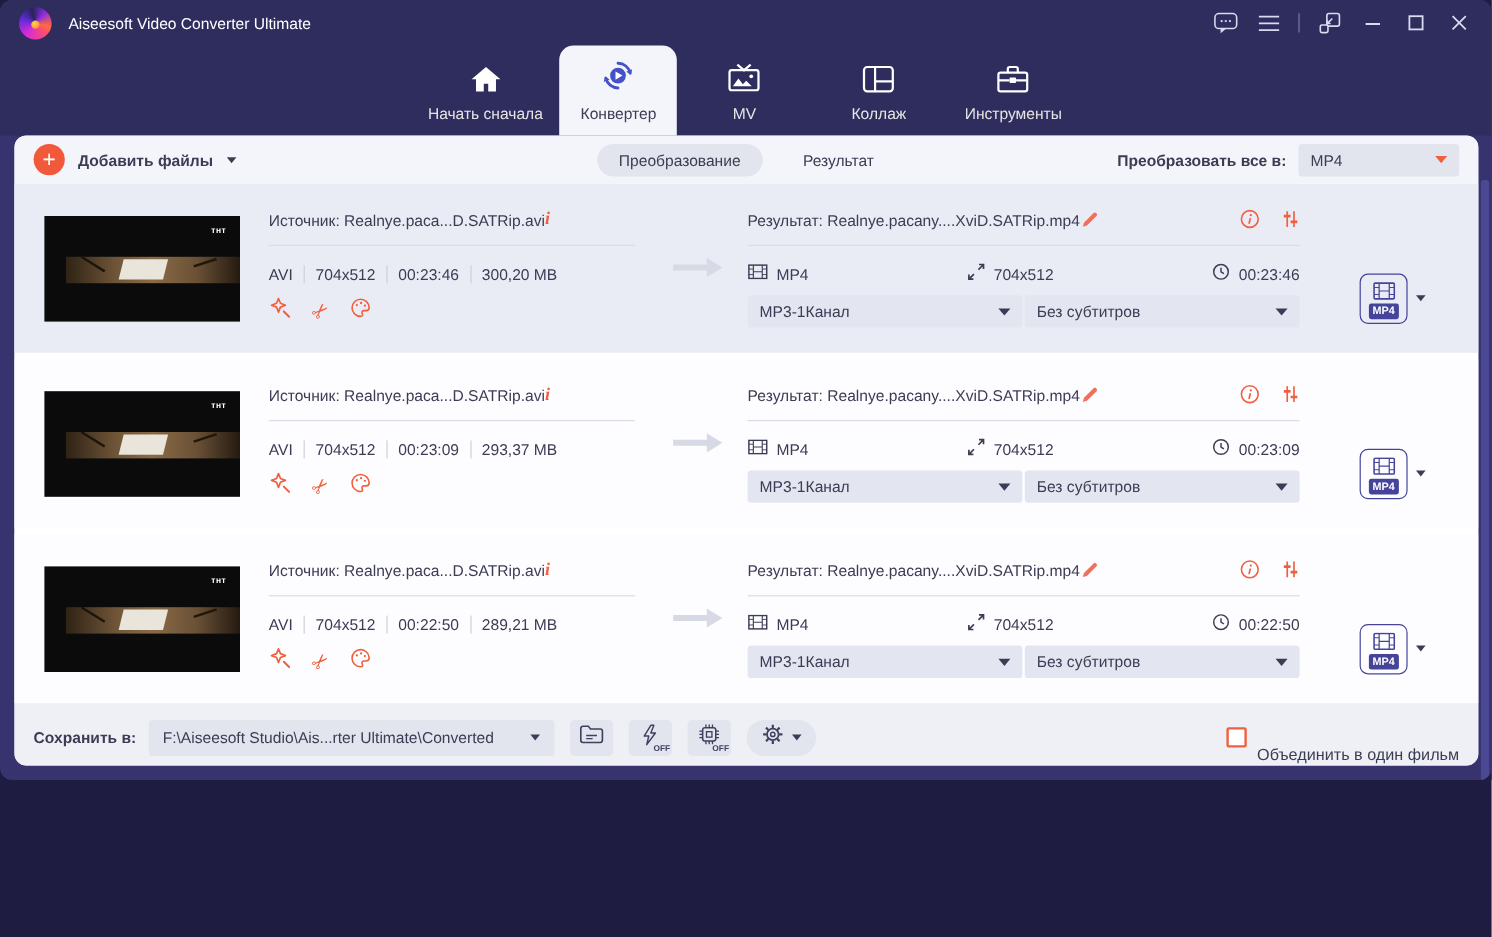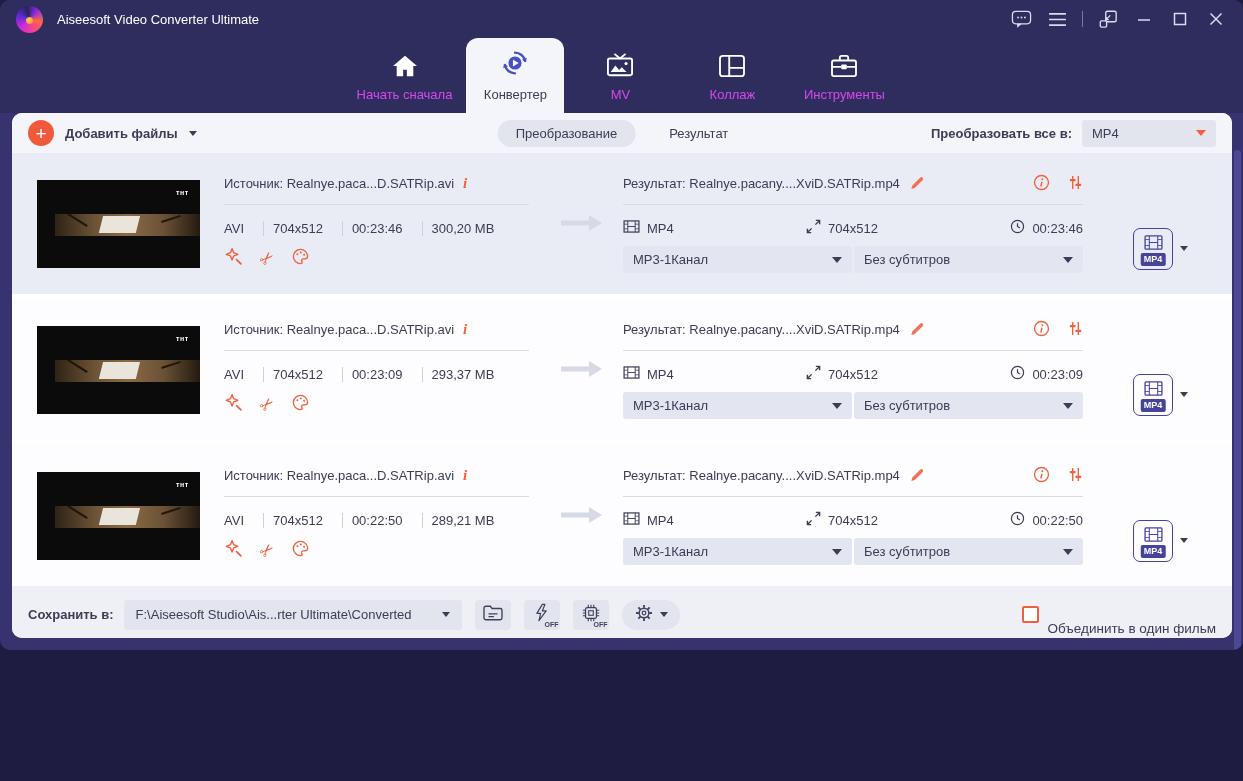--- a/index.html
+++ b/index.html
@@ -15,21 +15,21 @@
   .logo::after { content:''; position:absolute; left:10px; top:11px; width:7px; height:7px; border-radius:50%;
     background:radial-gradient(circle at 40% 40%, #ffd34d, #ff7a3d); }
   .app-title { color:#ffffff; font-size:13px; margin-left:14px; }
   .tb-icons { margin-left:auto; display:flex; align-items:center; gap:6px; color:#d9dbf0; }
   .tb-btn { width:30px; height:26px; display:flex; align-items:center; justify-content:center; cursor:pointer; }
   .tb-sep { width:1px; height:16px; background:rgba(217,219,240,.45); margin:0 4px; }
 
   
   .nav { position:absolute; top:38px; left:0; right:0; height:75px; display:flex; justify-content:center; }
   .nav-tab { min-width:112px; padding:0 14px 11px; display:flex; flex-direction:column; align-items:center; justify-content:flex-end;
-    gap:9px; color:#d946ef; font-size:13px; cursor:pointer; }
+    gap:9px; color:#e5e5e5; font-size:13px; cursor:pointer; }
   .nav-tab.active { background:#f4f5fa; border-radius:12px 12px 0 0; color:#3c3c55; min-width:98px; }
   .nav-icon { height:30px; display:flex; align-items:flex-end; justify-content:center; }
 
   
   .content { position:absolute; left:12px; right:11px; top:113px; bottom:12px; background:#ffffff;
     border-radius:10px; overflow:hidden; display:flex; flex-direction:column; }
 
   .toolbar { flex:none; height:40px; background:#f4f5fa; display:flex; align-items:center; padding:0 16px; position:relative; }
   .add-group { display:flex; align-items:center; gap:11px; cursor:pointer; }
   .plus-circle { width:26px; height:26px; border-radius:50%; background:#f2593b; color:#fff; font-size:19px;
@@ -53,24 +53,24 @@
   .file-row.selected { background:#e9ebf5; }
   .thumb { width:163px; height:88px; margin-top:7px; flex:none; background:#0b0b0b; position:relative; overflow:hidden; cursor:pointer; }
   .thumb .strip { position:absolute; left:11%; right:0; top:39%; height:25%;
     background:linear-gradient(90deg,#2e2315,#6e5437 28%,#8a6a45 50%,#6a5136 75%,#241a10); }
   .thumb .paper { position:absolute; left:39%; top:41%; width:23%; height:19%; background:#e9e5da; transform:skewX(-14deg); }
   .thumb .pen { position:absolute; left:18%; top:44%; width:14%; height:2px; background:#1d150c; transform:rotate(32deg); }
   .thumb .pen2 { position:absolute; right:12%; top:43%; width:12%; height:2px; background:#211709; transform:rotate(-18deg); }
   .thumb .ch-logo { position:absolute; right:7%; top:10%; color:#fff; font-size:7px; font-weight:bold; letter-spacing:.5px; }
 
   .src-block { width:305px; margin-left:24px; flex:none; }
-  .line1 { display:flex; align-items:center; gap:9px; height:21px; font-size:13px; color:#3c3c55; white-space:nowrap; }
+  .line1 { display:flex; align-items:center; height:21px; font-size:13px; color:#3c3c55; white-space:nowrap; }
   .info-i { font-family:"Liberation Serif", serif; font-style:italic; font-weight:bold; color:#f0603f; font-size:15px; cursor:pointer; }
   .h-div { border-bottom:1px solid #d9dbe5; margin-top:10px; }
-  .meta { display:flex; align-items:center; margin-top:16px; font-size:13px; color:#3c3c55; white-space:nowrap;gap:10px; }
+  .meta { display:flex; align-items:center; margin-top:16px; font-size:13px; color:#3c3c55; white-space:nowrap; }
   .meta span + span { border-left:1px solid #cdd0dd; padding-left:9px; margin-left:9px; }
   .tool-icons { display:flex; align-items:center; gap:17px; margin-top:11px; }
   .tool-icons > * { cursor:pointer; }
   .scissors { color:#f0603f; font-size:17px; display:inline-block; transform:rotate(-45deg); line-height:1; }
 
   .flow-arrow { margin:40px 12px 0 30px; flex:none; }
 
   .res-block { width:460px; margin-left:6px; flex:none; }
   .res-line1-icons { margin-left:auto; display:flex; align-items:center; gap:18px; }
   .out-meta { display:flex; justify-content:space-between; align-items:center; margin-top:14px; font-size:13px; color:#3c3c55; }

